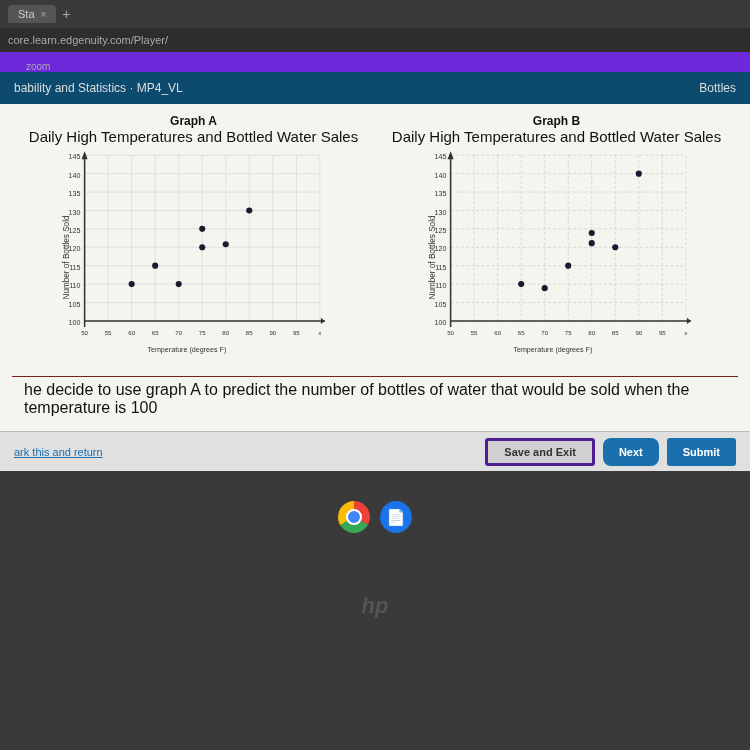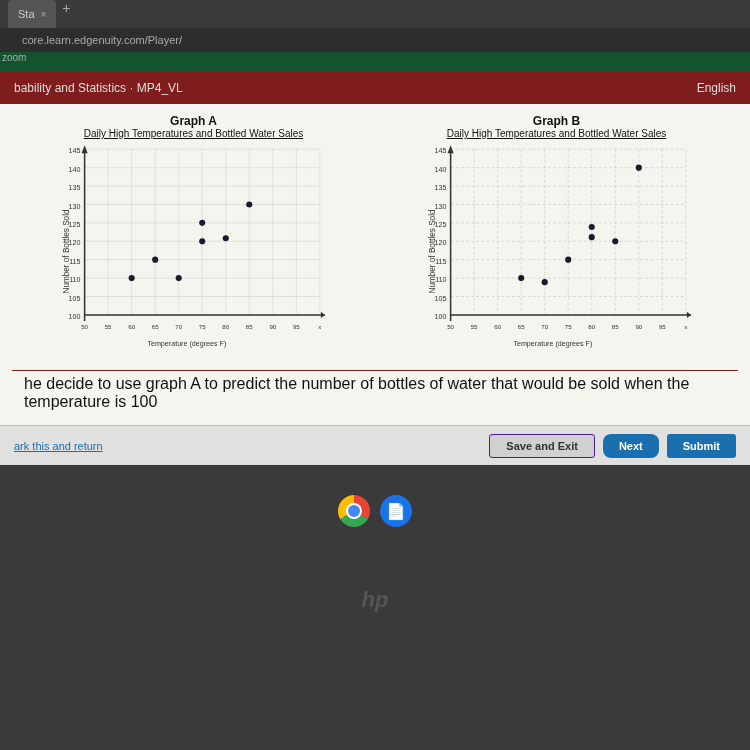--- a/index.html
+++ b/index.html
@@ -9,20 +9,21 @@
       background: #2a2a2a;
       font-family: Arial, sans-serif;
       overflow: hidden;
     }
 
     
     .browser-bar {
       background: #3a3a3a;
       height: 28px;
       display: flex;
+      align-items: center;
       padding: 0 8px;
       gap: 6px;
     }
     .tab {
       background: #555;
       color: #ccc;
       font-size: 11px;
       padding: 3px 10px;
       border-radius: 4px 4px 0 0;
       display: flex;
@@ -30,36 +31,36 @@
       gap: 6px;
     }
     .tab-close { font-size: 10px; color: #aaa; cursor: pointer; }
     .tab-plus { color: #aaa; font-size: 14px; cursor: pointer; }
 
     .address-bar {
       background: #2d2d2d;
       height: 24px;
       display: flex;
       align-items: center;
-      padding: 0 22px;
+      padding: 0 8px;
     }
     .address-text { color: #aaa; font-size: 11px; }
 
     .zoom-bar {
-      background: #14532d;
+      background: #6d28d9;
       height: 20px;
       display: flex;
-      align-items: flex-start;
-      padding: 0 2px;
+      align-items: flex-end;
+      padding: 0 26px;
     }
     .zoom-text { color: #aaa; font-size: 10px; }
 
     
     .app-header {
-      background: #7f1d1d;
+      background: #0c4a6e;
       height: 32px;
       display: flex;
       align-items: center;
       justify-content: space-between;
       padding: 0 14px;
     }
     .app-title { color: #ddd; font-size: 12px; }
     .app-lang { color: #ddd; font-size: 12px; }
 
     
@@ -76,23 +77,22 @@
     .graph-title-block {
       text-align: center;
       flex: 1;
     }
     .graph-title-block .title-main {
       font-size: 12px;
       font-weight: bold;
       color: #111;
     }
     .graph-title-block .title-sub {
-      font-size: 10px;
+      font-size: 15px;
       color: #111;
-      text-decoration: underline;
     }
 
     
     .graphs-row {
       display: flex;
       justify-content: space-around;
       gap: 6px;
       margin-bottom: 6px;
     }
 
@@ -140,21 +140,21 @@
       padding: 5px 16px;
       border: none;
       border-radius: 3px;
       font-size: 11px;
       font-weight: bold;
       cursor: pointer;
     }
     .btn-save {
       background: #d0d0d0;
       color: #333;
-      border: 1px solid #4c1d95;
+      border: 3px solid #4c1d95;
     }
     .btn-next {
       background: #1a6fae;
       color: white;
       border-radius: 8px;
     }
     .btn-submit {
       background: #1a6fae;
       color: white;
     }
@@ -221,21 +221,21 @@
 <div class="address-bar">
   <span class="address-text">core.learn.edgenuity.com/Player/</span>
 </div>
 
 <div class="zoom-bar">
   <span class="zoom-text">zoom</span>
 </div>
 
 <div class="app-header">
   <span class="app-title">bability and Statistics · MP4_VL</span>
-  <span class="app-lang">English</span>
+  <span class="app-lang">Bottles</span>
 </div>
 
 <div class="main-content">
 
   <div class="graphs-titles">
     <div class="graph-title-block">
       <div class="title-main">Graph A</div>
       <div class="title-sub">Daily High Temperatures and Bottled Water Sales</div>
     </div>
     <div class="graph-title-block">

